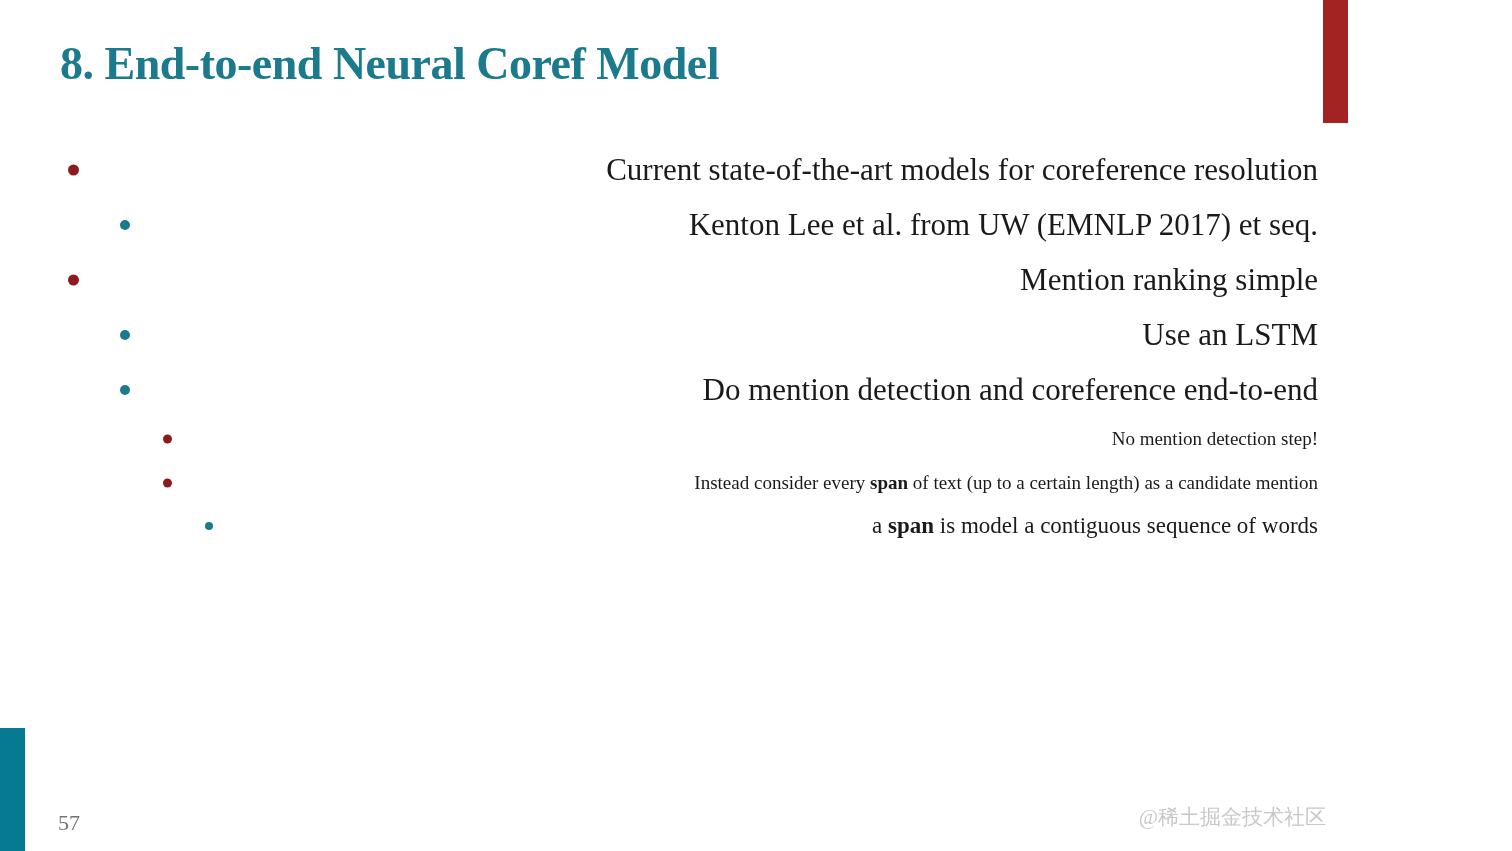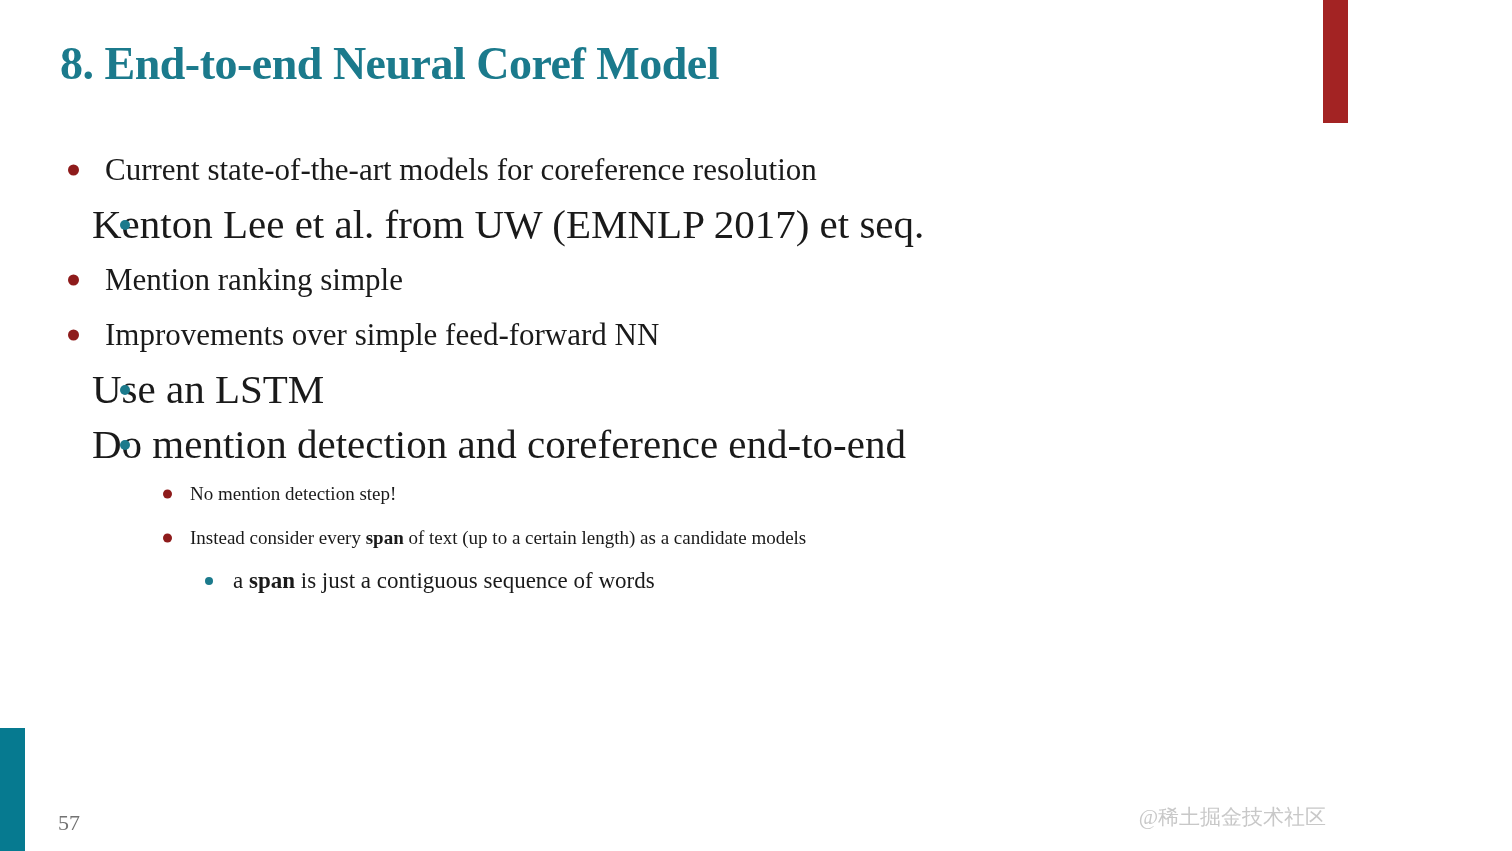--- a/index.html
+++ b/index.html
@@ -43,34 +43,35 @@
     font-weight: bold;
     letter-spacing: -0.5px;
     color: var(--teal, #1b7a8c);
     white-space: nowrap;
   }
   .bullet-list {
     position: absolute;
     left: 0;
     top: 142px;
     right: 30px;
+    text-align: right;
   }
   .li {
     position: relative;
     white-space: nowrap;
   }
   .li .dot {
     position: absolute;
     top: 50%;
     transform: translateY(-50%);
     border-radius: 50%;
   }
   .l1 { padding-left: 105px; font-size: 31px; line-height: 55px; }
   .l1 .dot { left: 68px;  width: 11px; height: 11px; background: var(--dark-red, #8e1b1b); }
-  .l2 { padding-left: 92px; font-size: 41px; line-height: 55px; }
+  .l2 { padding-left: 92px; font-size: 31px; line-height: 55px; }
   .l2 .dot { left: 120px; width: 10px; height: 10px; background: var(--teal, #1b7a8c); }
   .l3 { padding-left: 190px; font-size: 19px; line-height: 44px; }
   .l3 .dot { left: 163px; width: 9px;  height: 9px;  background: var(--dark-red, #8e1b1b); }
   .l4 { padding-left: 233px; font-size: 23px; line-height: 42px; }
   .l4 .dot { left: 205px; width: 8px;  height: 8px;  background: var(--teal, #1b7a8c); }
   .li b { font-weight: bold; }
   .page-number {
     position: absolute;
     left: 58px;
     top: 810px;
@@ -93,23 +94,22 @@
 <div class="slide">
   <div class="accent-bar top-right"></div>
   <div class="accent-bar bottom-left"></div>
 
   <h1 class="title">8. End-to-end Neural Coref Model</h1>
 
   <div class="bullet-list">
       <div class="li l1"><span class="dot"></span><span class="txt"><span>Current state-of-the-art models for coreference resolution</span></span></div>
       <div class="li l2"><span class="dot"></span><span class="txt"><span>Kenton Lee et al. from UW (EMNLP 2017) et seq.</span></span></div>
       <div class="li l1"><span class="dot"></span><span class="txt"><span>Mention ranking simple</span></span></div>
-      <div class="li l1"><span class="dot"></span><span class="txt"><span>Improvements over simple feed-forward NN</span></span></div>
       <div class="li l2"><span class="dot"></span><span class="txt"><span>Use an LSTM</span></span></div>
       <div class="li l2"><span class="dot"></span><span class="txt"><span>Do mention detection and coreference end-to-end</span></span></div>
       <div class="li l3"><span class="dot"></span><span class="txt"><span>No mention detection step!</span></span></div>
-      <div class="li l3"><span class="dot"></span><span class="txt"><span>Instead consider every </span><b>span</b><span> of text (up to a certain length) as a candidate models</span></span></div>
-      <div class="li l4"><span class="dot"></span><span class="txt"><span>a </span><b>span</b><span> is just a contiguous sequence of words</span></span></div>
+      <div class="li l3"><span class="dot"></span><span class="txt"><span>Instead consider every </span><b>span</b><span> of text (up to a certain length) as a candidate mention</span></span></div>
+      <div class="li l4"><span class="dot"></span><span class="txt"><span>a </span><b>span</b><span> is model a contiguous sequence of words</span></span></div>
     </div>
 
   <div class="page-number">57</div>
   <div class="watermark">@稀土掘金技术社区</div>
 </div>
 
 </body></html>

